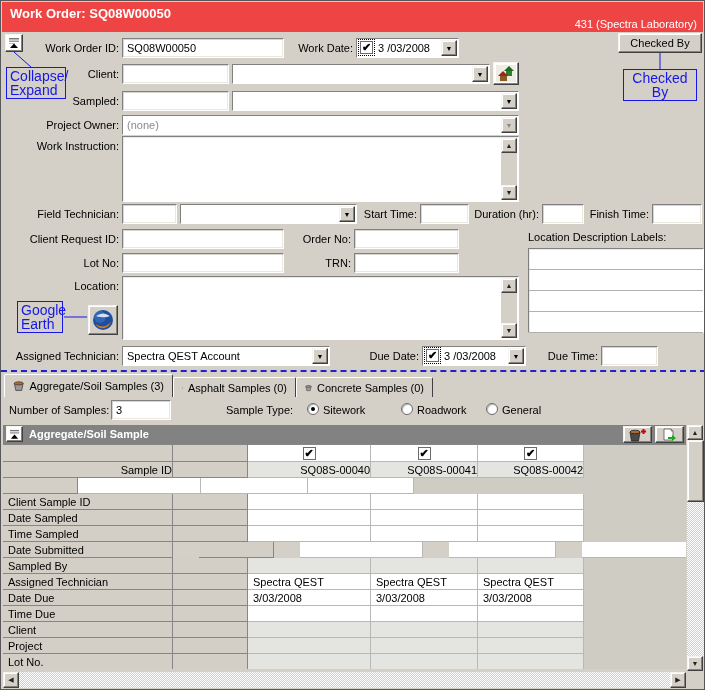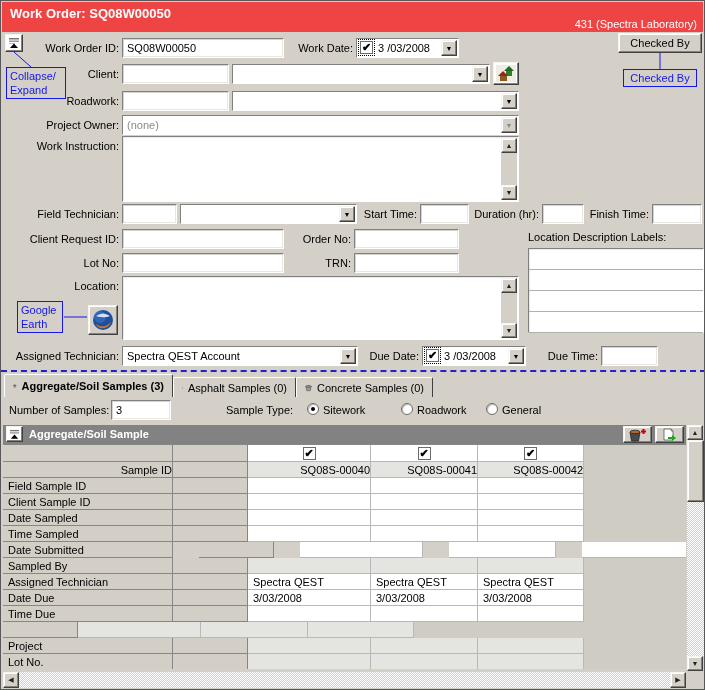--- a/index.html
+++ b/index.html
@@ -52,21 +52,21 @@
     font-size:11px; cursor:default;
   }
   .cbx {
     position:absolute; width:13px; height:13px; background:#fff;
     border:1px solid #6b6b6b; display:flex; align-items:center; justify-content:center;
     font-size:11px; font-weight:bold; line-height:1;
   }
   .cbx.dotted { outline:1px dotted #000; outline-offset:1px; }
   .annot {
     position:absolute; border:1px solid #1616e6; color:#1616e6;
-    font-size:11px; line-height:14px; padding:1px 3px; z-index:60; background:transparent;
+    font-size:14px; line-height:14px; padding:1px 3px; z-index:60; background:transparent;
   }
   .mini-scroll {
     position:absolute; top:1px; right:1px; bottom:1px; width:16px;
     background:#d4d0c8; display:flex; flex-direction:column; justify-content:space-between;
   }
   .sbtn { width:16px; height:15px; display:flex; align-items:center; justify-content:center;
     font-size:7px; color:#222; }
   .track { background:repeating-conic-gradient(#ffffff 0% 25%, #d2cec6 0% 50%) 0 0 / 2px 2px; }
   .dash { position:absolute; left:0; top:369px; width:705px; border-top:2px dashed #2222cc; }
   .tab {
@@ -141,21 +141,21 @@
   <div class="btn raised" style="left:492px;top:61px;width:26px;height:23px;background:#fff;">
     <svg width="20" height="17" viewBox="0 0 20 17">
       <rect x="0" y="0" width="20" height="17" fill="#efece4"></rect>
       <polygon points="13,1 8,6 18,6" fill="#1c6b1c"></polygon>
       <rect x="10" y="6" width="6" height="5" fill="#2f7d2f"></rect>
       <polygon points="7,6 2,11 12,11" fill="#a02020"></polygon>
       <rect x="4" y="11" width="7" height="5" fill="#8a5a22"></rect>
     </svg>
   </div>
 
-  <span class="lbl" style="left:0;top:94px;width:118px;">Roadwork:</span>
+  <span class="lbl" style="left:0;top:94px;width:118px;">Sampled:</span>
   <input class="inp" style="left: 121px; top: 90px; width: 107px;" value="">
   <div class="combo" style="left:231px;top:90px;width:287px;">
     <span class="val"></span>
     <span class="arrowbtn raised">▼</span>
   </div>
 
   <span class="lbl" style="left:0;top:118px;width:118px;">Project Owner:</span>
   <div class="combo" style="left:121px;top:114px;width:397px;">
     <span class="val gray">(none)</span>
     <span class="arrowbtn raised dis">▼</span>
@@ -211,37 +211,37 @@
   <div class="btn raised" style="left:87px;top:304px;width:30px;height:30px;">
     <svg width="22" height="22" viewBox="0 0 22 22">
       <circle cx="11" cy="11" r="10" fill="#1d4f9e"></circle>
       <circle cx="8" cy="8" r="6" fill="#3a6fc0" opacity="0.7"></circle>
       <path d="M4 7 Q11 2 18 7 Q14 9 9 8 Q6 8 4 7 Z" fill="#e8eef8" opacity="0.9"></path>
       <path d="M4 15 Q11 21 19 13 Q16 20 9 19 Q5 18 4 15 Z" fill="#e07818"></path>
     </svg>
   </div>
 
   <span class="lbl" style="left:0;top:349px;width:118px;">Assigned Technician:</span>
-  <div class="combo" style="left:121px;top:345px;width:236px;padding-left:48px;">
+  <div class="combo" style="left:121px;top:345px;width:208px;padding-left:48px;">
     <span class="val">Spectra QEST Account</span>
     <span class="arrowbtn raised">▼</span>
   </div>
   <span class="lbl" style="left:364px;top:349px;width:54px;">Due Date:</span>
   <div class="combo" style="left:421px;top:345px;width:104px;">
     <span class="cbx dotted" style="left:3px;top:2px;">✔</span>
     <span class="val" style="left:21px;">3 /03/2008</span>
     <span class="arrowbtn raised">▼</span>
   </div>
   <span class="lbl" style="left:540px;top:349px;width:57px;">Due Time:</span>
   <input class="inp" style="left: 600px; top: 345px; width: 57px;" value="">
 
   <div class="dash"></div>
 
   <div id="tabs">
-      <div class="tab" style="left: 3px; width: 169px; top: 373px; height: 23px; z-index: 10; font-weight: bold;">
+      <div class="tab" style="left: 3px; width: 169px; top: 373px; height: 23px; z-index: 10; font-weight: normal;">
         <svg width="13" height="12" viewBox="0 0 13 12">
           <path d="M1.5 3 L11.5 3 L9.8 11 L3.2 11 Z" fill="#9a9a9a" stroke="#333" stroke-width="0.8"></path>
           <ellipse cx="6.5" cy="3" rx="5" ry="1.8" fill="#b8652a" stroke="#333" stroke-width="0.8"></ellipse>
         </svg>
         <span>Aggregate/Soil Samples (3)</span>
       </div>
       <div class="tab" style="left: 172px; width: 123px; top: 376px; height: 20px; z-index: 5;">
         <svg width="13" height="12" viewBox="0 0 13 12">
           <path d="M1.5 3 L11.5 3 L9.8 11 L3.2 11 Z" fill="#9a9a9a" stroke="#333" stroke-width="0.8"></path>
           <ellipse cx="6.5" cy="3" rx="5" ry="1.8" fill="#3c3c3c" stroke="#333" stroke-width="0.8"></ellipse>
@@ -312,21 +312,20 @@
       </div>
       <div class="gridrow" style="height: 16px; text-align: right;">
         <div class="gcell hdr" style="width: 170px;">Sample ID</div>
         <div class="gcell hdr" style="width: 75px;"></div>
         <div class="gcell dat" style="width: 123px; background: rgb(228, 228, 225);">SQ08S-00040</div>
         <div class="gcell dat" style="width: 107px; background: rgb(228, 228, 225);">SQ08S-00041</div>
         <div class="gcell dat" style="width: 106px; background: rgb(228, 228, 225);">SQ08S-00042</div>
         <div class="gcell fill"></div>
       </div>
       <div class="gridrow" style="height: 16px;">
-        <div class="gcell hdr" style="width: 170px;">Field Sample ID</div>
         <div class="gcell hdr" style="width: 75px;"></div>
         <div class="gcell dat" style="width: 123px; background: rgb(255, 255, 255);"></div>
         <div class="gcell dat" style="width: 107px; background: rgb(255, 255, 255);"></div>
         <div class="gcell dat" style="width: 106px; background: rgb(255, 255, 255);"></div>
         <div class="gcell fill"></div>
       </div>
       <div class="gridrow" style="height: 16px;">
         <div class="gcell hdr" style="width: 170px;">Client Sample ID</div>
         <div class="gcell hdr" style="width: 75px;"></div>
         <div class="gcell dat" style="width: 123px; background: rgb(255, 255, 255);"></div>
@@ -384,20 +383,21 @@
       </div>
       <div class="gridrow" style="height: 16px;">
         <div class="gcell hdr" style="width: 170px;">Time Due</div>
         <div class="gcell hdr" style="width: 75px;"></div>
         <div class="gcell dat" style="width: 123px; background: rgb(255, 255, 255);"></div>
         <div class="gcell dat" style="width: 107px; background: rgb(255, 255, 255);"></div>
         <div class="gcell dat" style="width: 106px; background: rgb(255, 255, 255);"></div>
         <div class="gcell fill"></div>
       </div>
       <div class="gridrow" style="height: 16px;">
+        <div class="gcell hdr" style="width: 170px;">Client</div>
         <div class="gcell hdr" style="width: 75px;"></div>
         <div class="gcell dat" style="width: 123px; background: rgb(228, 228, 225);"></div>
         <div class="gcell dat" style="width: 107px; background: rgb(228, 228, 225);"></div>
         <div class="gcell dat" style="width: 106px; background: rgb(228, 228, 225);"></div>
         <div class="gcell fill"></div>
       </div>
       <div class="gridrow" style="height: 16px;">
         <div class="gcell hdr" style="width: 170px;">Project</div>
         <div class="gcell hdr" style="width: 75px;"></div>
         <div class="gcell dat" style="width: 123px; background: rgb(228, 228, 225);"></div>

